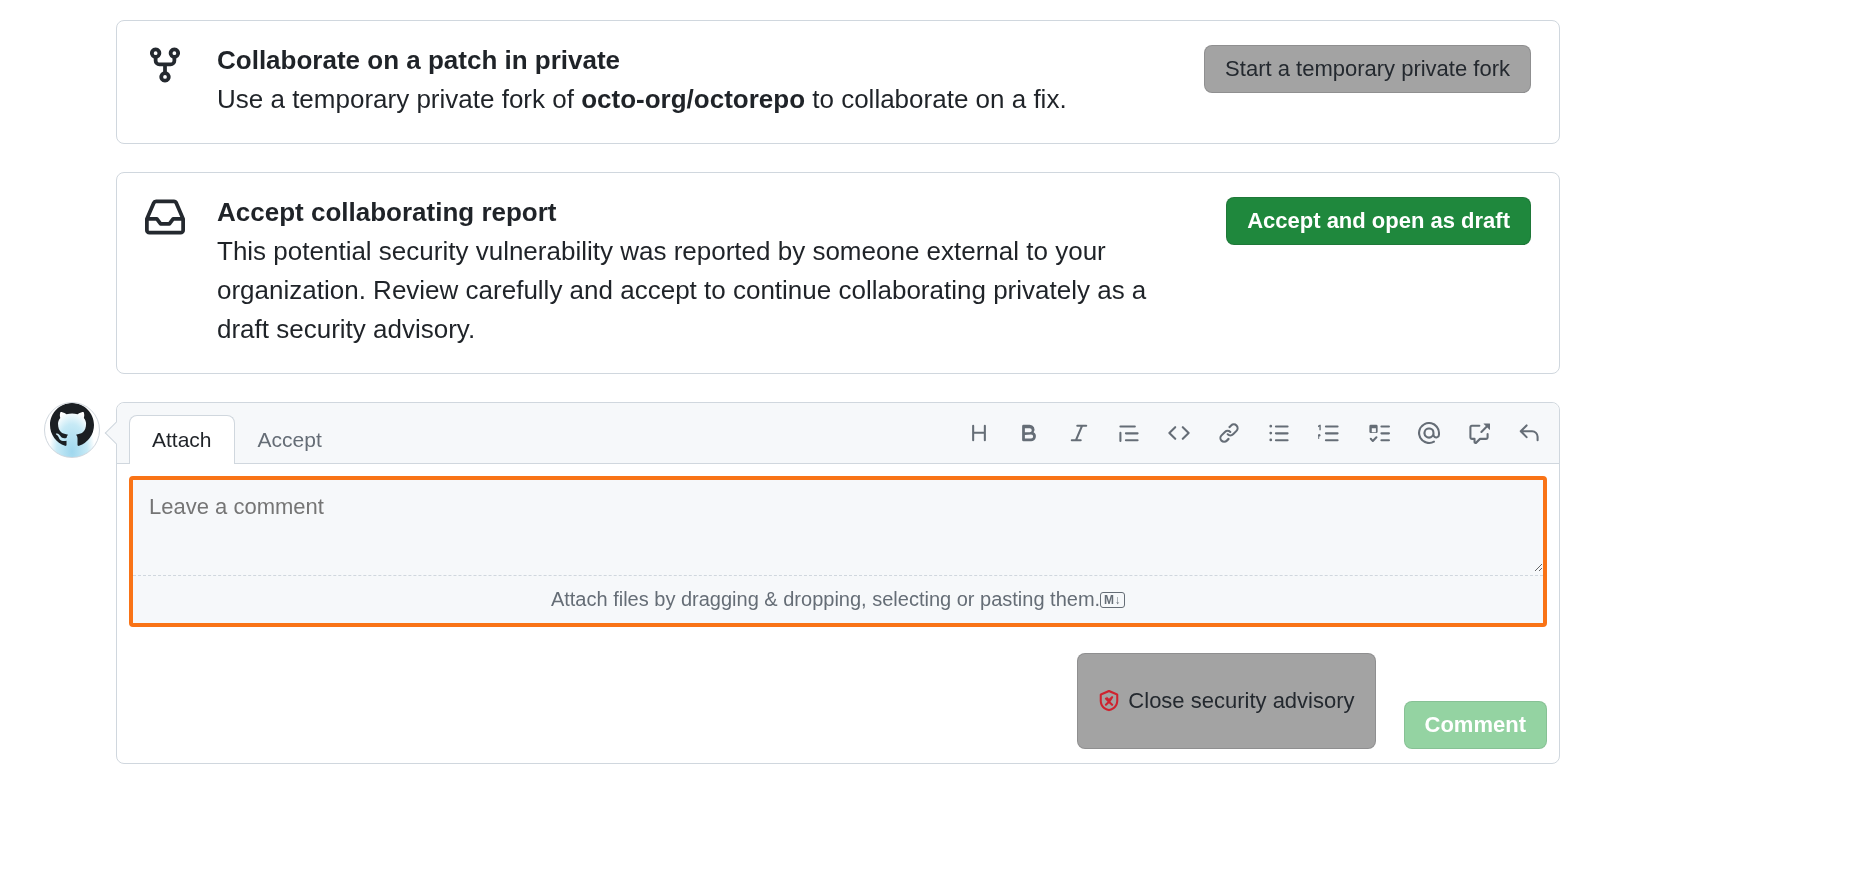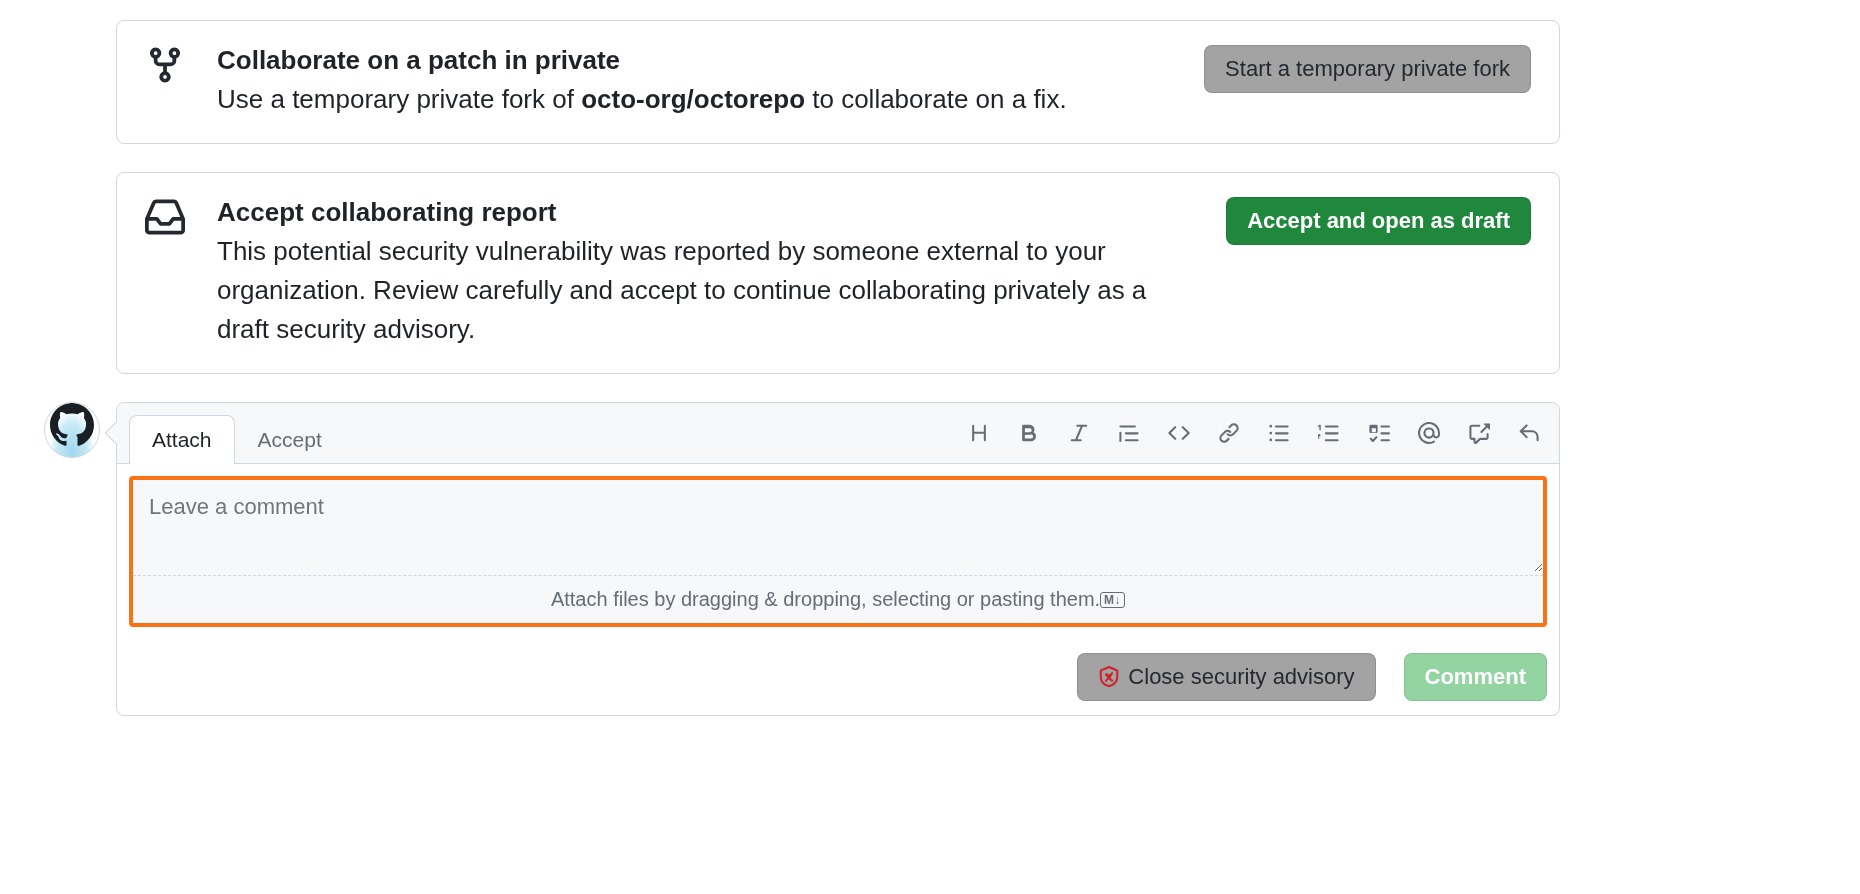--- a/index.html
+++ b/index.html
@@ -52,20 +52,21 @@
     color: #fff;
     border-color: rgba(31,35,40,0.15);
     font-weight: 700;
   }
   .btn-disabled-green {
     background: #94d3a2;
     color: #fff;
     border-color: rgba(31,35,40,0.1);
     font-weight: 600;
     cursor: default;
+    margin-top: 48px;
   }
 
   .avatar {
     width: 56px; height: 56px; border-radius: 50%;
     background: radial-gradient(ellipse at 50% 90%, #9fd7ee 0%, #c7eaf6 40%, #ffffff 60%);
     display:flex; align-items:flex-start; justify-content:center;
     overflow:hidden;
     border:1px solid #d0d7de;
   }
 

